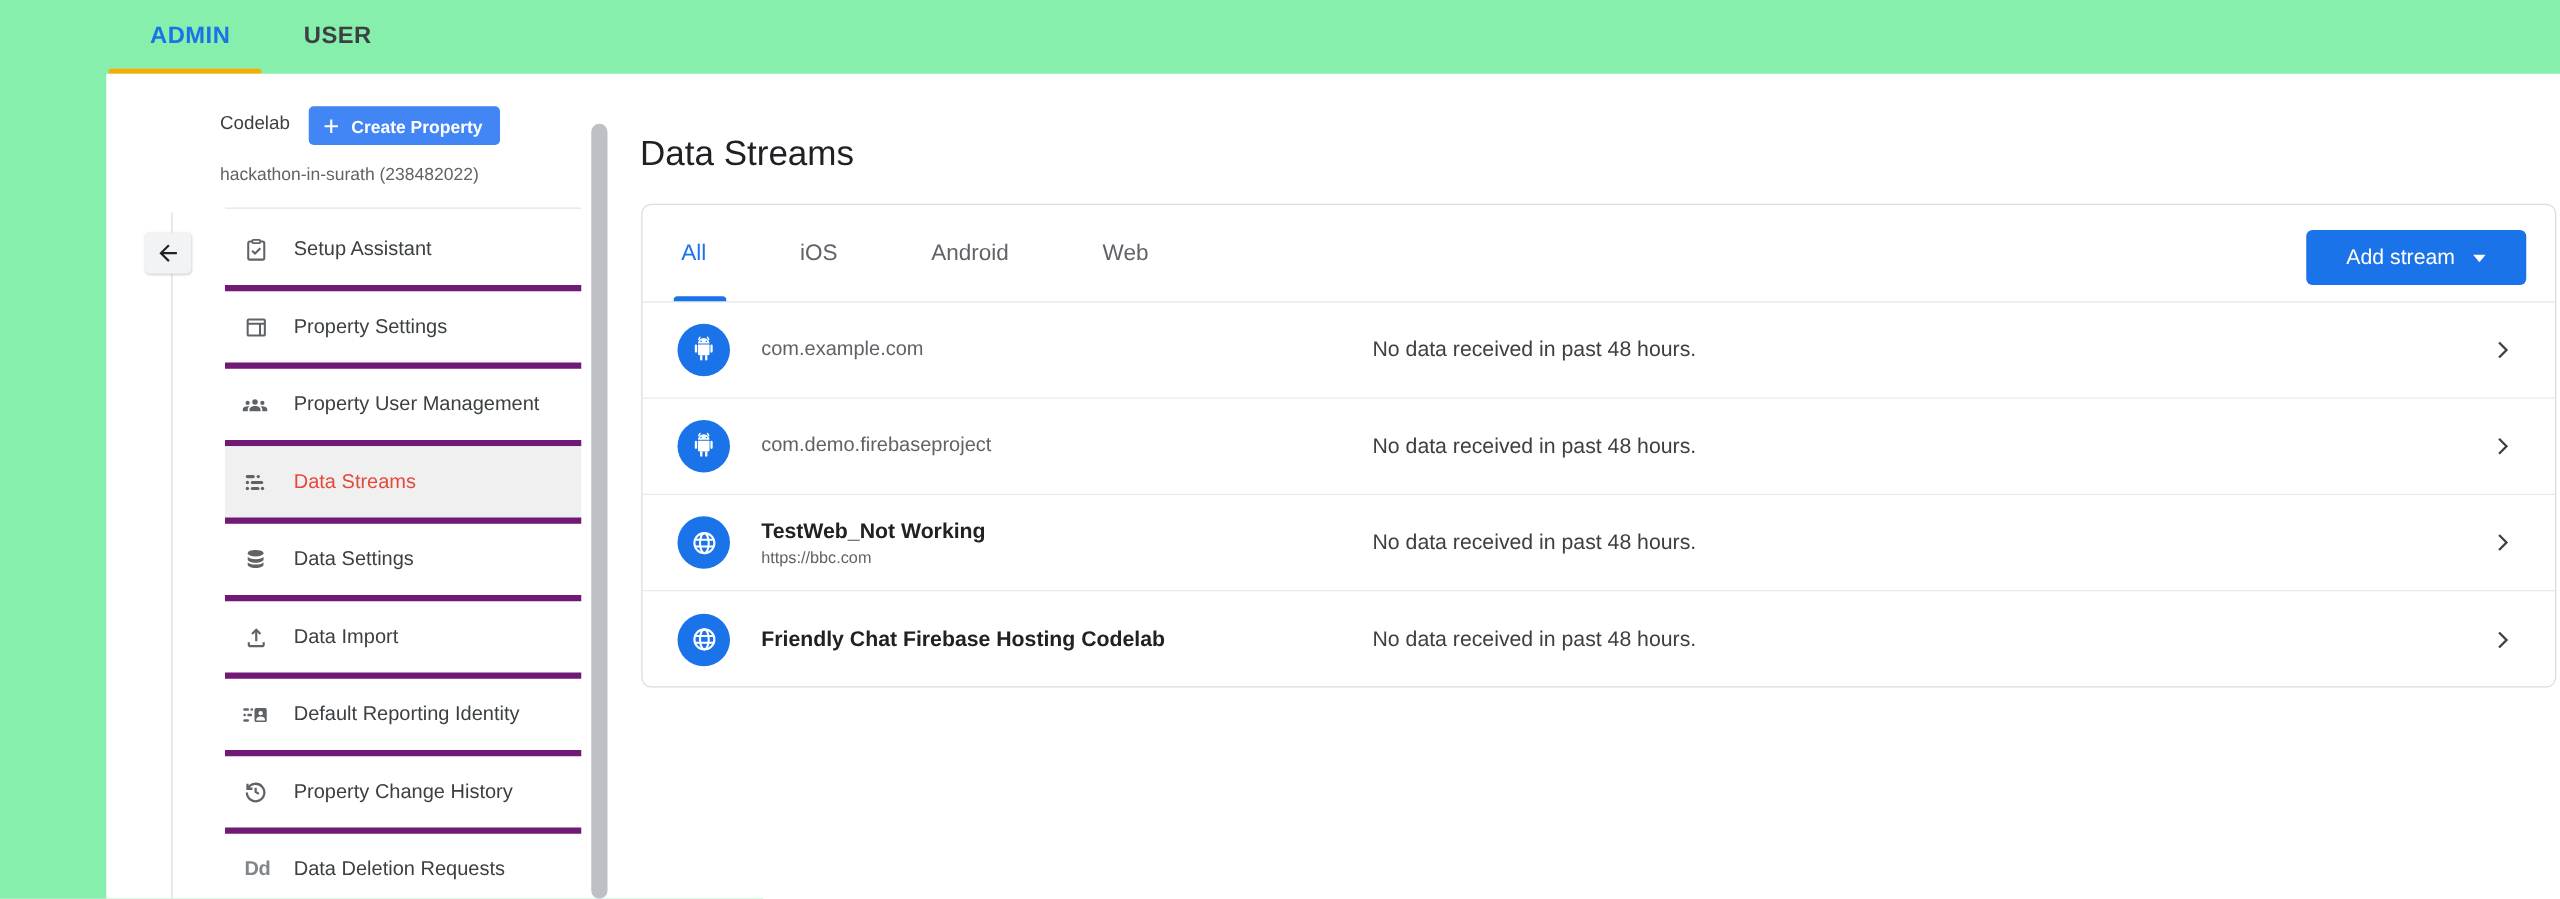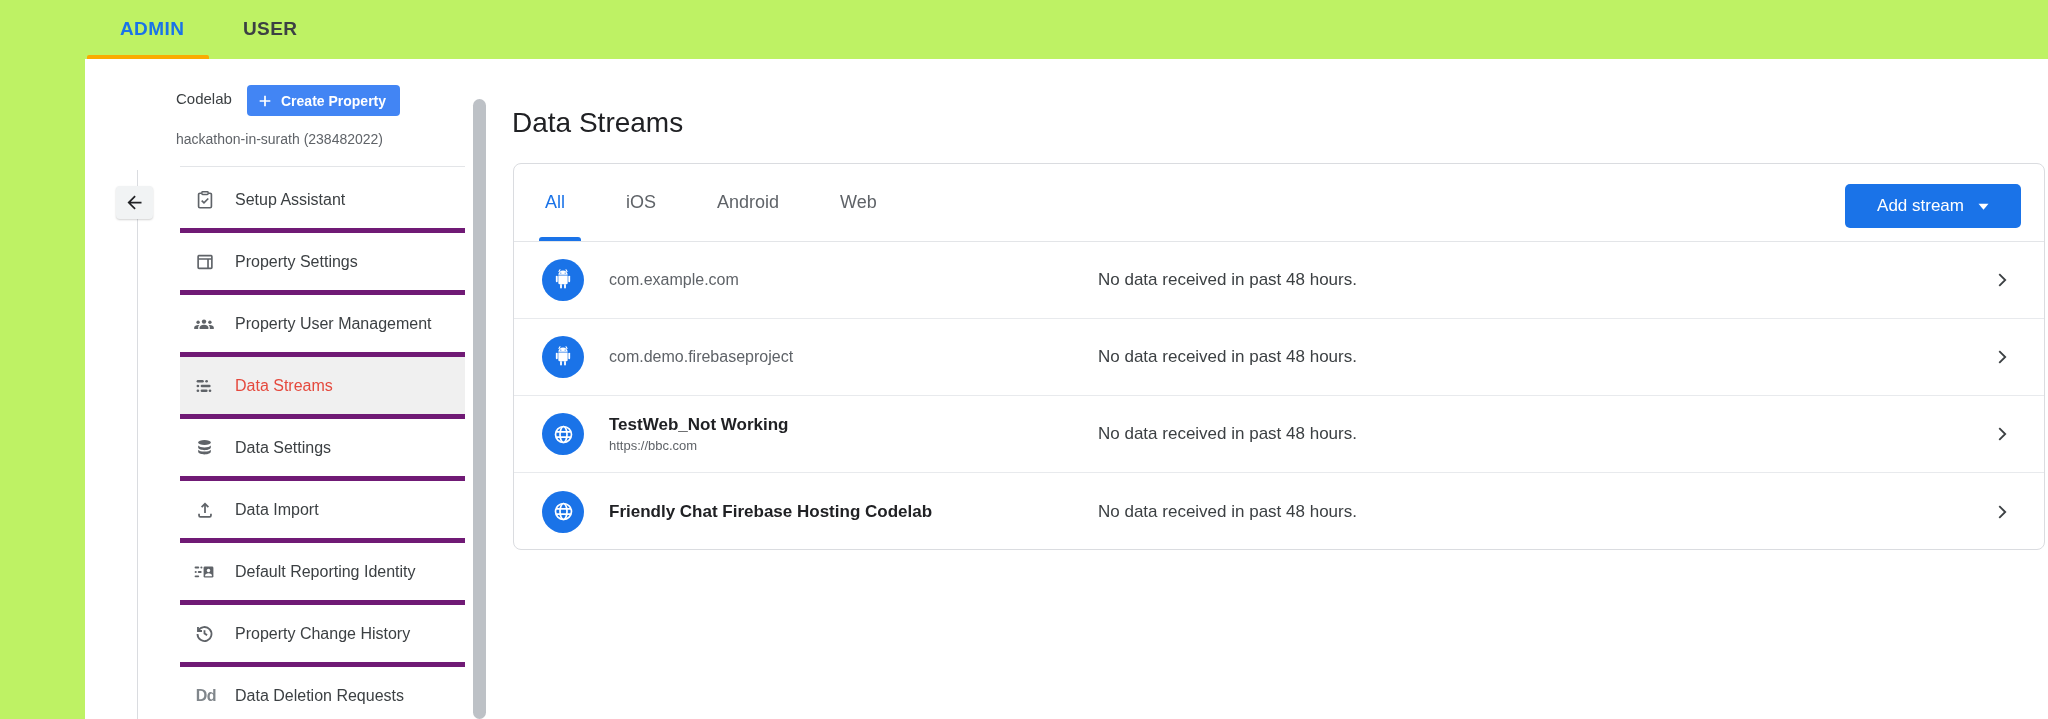--- a/index.html
+++ b/index.html
@@ -1,18 +1,18 @@
 <!DOCTYPE html>
 <html><head>
 <meta charset="utf-8">
 <style>
   * { margin:0; padding:0; box-sizing:border-box; }
   html,body { width:2048px; height:719px; }
   body { font-family:"Liberation Sans","DejaVu Sans",sans-serif; }
-  .page { position:relative; width:2048px; height:719px; background:#bef264; overflow:hidden; }
+  .page { position:relative; width:2048px; height:719px; background:#86efac; overflow:hidden; }
 
   
   .topbar { position:absolute; left:0; top:0; width:2048px; height:59px; }
   .top-tab { position:absolute; top:18px; font-size:19px; font-weight:700; letter-spacing:.4px; cursor:pointer; }
   .top-tab.admin { left:120px; color:#1a73e8; }
   .top-tab.user  { left:243px; color:#3c4043; }
   .top-tab-underline { position:absolute; left:87px; top:55px; width:122px; height:4px; background:#f9ab00; border-radius:2px 2px 0 0; }
 
   
   .panel { position:absolute; left:85px; top:59px; width:1963px; height:660px; background:#ffffff; }
@@ -42,21 +42,21 @@
 
   .sidebar-scrollbar { position:absolute; left:388px; top:40px; width:13px; height:620px;
                        background:#bdc1c6; border-radius:7px; }
 
   
   .main-title { position:absolute; left:427px; top:48px; font-size:28px; font-weight:400; color:#202124; }
 
   .card { position:absolute; left:428px; top:104px; width:1532px; height:387px; background:#fff;
           border:1px solid #dadce0; border-radius:8px; }
 
-  .tabrow { position:relative; height:78px; border-bottom:1px solid #e3e5e8; display:flex; align-items:center; padding-left:31px; }
+  .tabrow { position:relative; height:78px; border-bottom:1px solid #e3e5e8; display:flex; align-items:center; padding-left:31px;gap:14px; }
   .stream-tab { font-size:18px; color:#5f6368; margin-right:61px; cursor:pointer; }
   .stream-tab.active { color:#1a73e8; }
   .stream-tab-underline { position:absolute; left:25px; bottom:0; width:42px; height:4px; background:#1a73e8; border-radius:3px 3px 0 0; }
 
   .add-stream-btn { position:absolute; right:23px; top:20px; height:44px; padding:0 32px;
                     background:#1a73e8; border:none; border-radius:5px; color:#fff; font-size:17px; font-weight:500;
                     display:flex; align-items:center; gap:14px; cursor:pointer; font-family:inherit; }
 
   .stream-row { position:relative; height:77px; border-bottom:1px solid #e8eaed; cursor:pointer; }
   .stream-row:last-child { border-bottom:none; }

